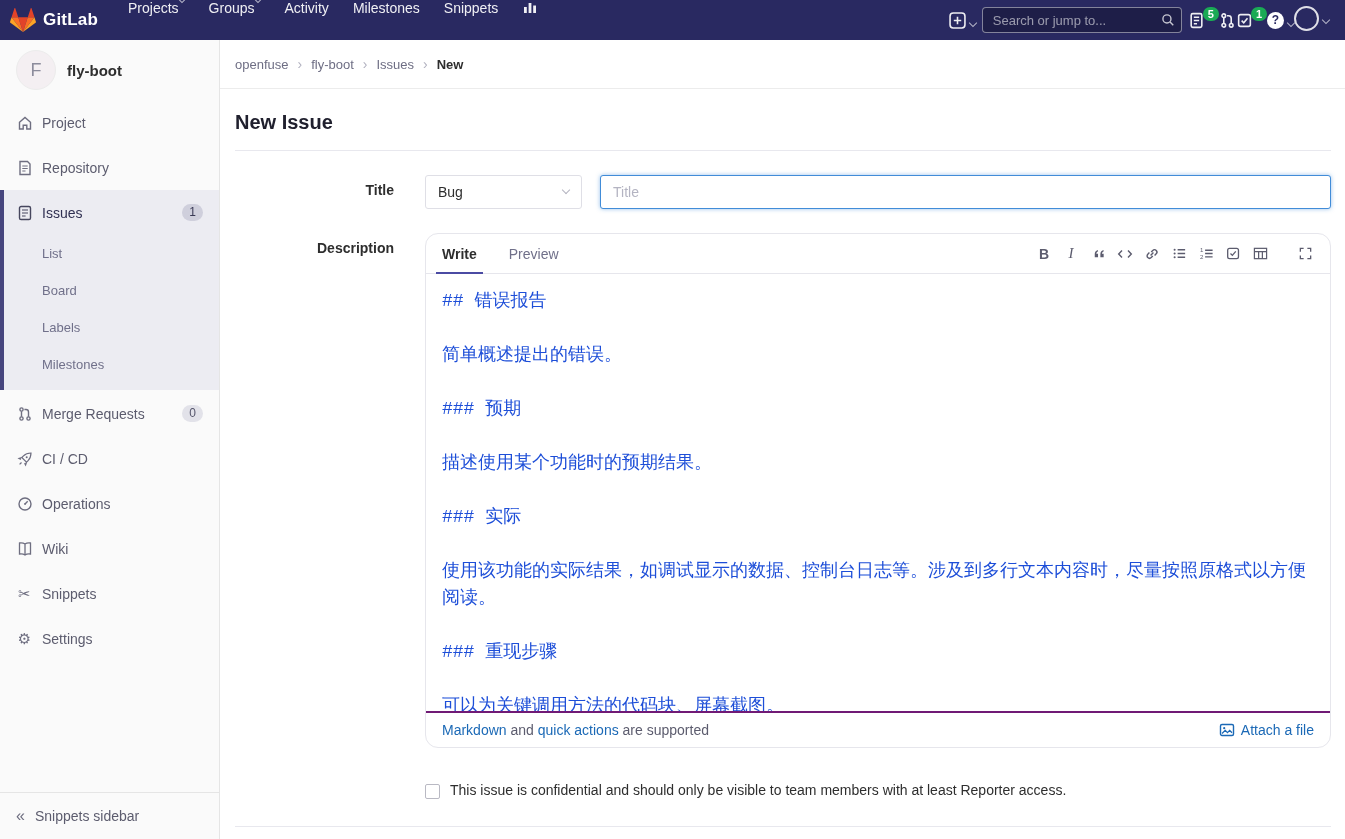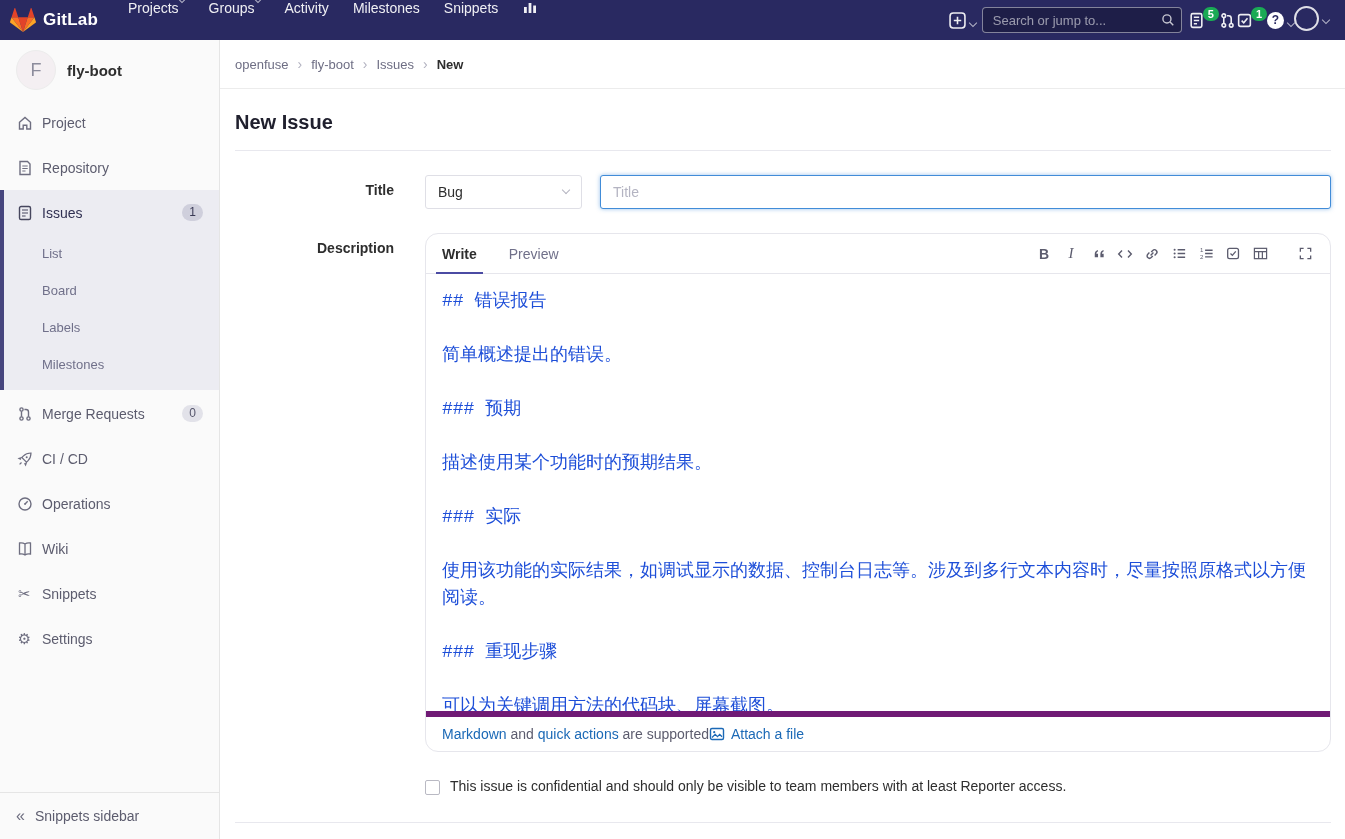--- a/index.html
+++ b/index.html
@@ -53,21 +53,21 @@
   .content{flex:1;overflow:hidden;background:#fff}
   .crumbs{height:49px;border-bottom:1px solid #ececec;display:flex;align-items:center;padding:0 15px;font-size:13px;color:#6e6e84;gap:9px}
   .crumbs a{color:#6e6e84}
   .crumbs .sep{color:#b2b2c0;font-size:14px}
   .crumbs .cur{color:#2e2e2e;font-weight:600}
   .page-body{padding:0 14px 0 15px}
   h1.ptitle{font-size:20px;font-weight:600;margin:22px 0 16px;color:#20202e}
   hr.rule{border:none;border-top:1px solid #e8e8ee}
   .form-row{display:flex;margin-top:24px}
   .form-row.desc{}
-  .form-row.conf{margin-top:26px}
+  .form-row.conf{margin-top:34px}
   .flabel{width:190px;flex-shrink:0;text-align:right;padding-right:31px;padding-top:7px;font-weight:600;font-size:14px;color:#2e2e2e}
   .fctrl{flex:1;min-width:0}
   .title-line{display:flex;gap:18px}
   .select-btn{width:157px;height:34px;border:1px solid #dfdfe6;border-radius:3px;background:#fff;display:flex;align-items:center;justify-content:space-between;padding:0 12px;color:#2e2e2e}
   .select-btn .chev{border-color:#b4b4c0;opacity:1}
   .title-input{flex:1;height:34px;border:1px solid #418cd8;border-radius:3px;padding:0 12px;font-size:14px;outline:none;box-shadow:0 0 4px rgba(65,140,216,.55);min-width:0}
   .title-input::placeholder{color:#b4b4c2}
 
   
   .md-area{border:1px solid #e6e6ec;border-radius:13px;background:#fff}
@@ -75,21 +75,21 @@
   .tabs{display:flex;height:100%}
   .tab{display:flex;align-items:center;padding:0 16px;font-size:14px;color:#70708a;height:100%;position:relative}
   .tab.active{color:#2e2e2e;font-weight:600}
   .tab.active:after{content:"";position:absolute;left:10px;right:10px;bottom:-1px;height:2px;background:#4b4ba3}
   .toolbar{display:flex;align-items:center;gap:5px}
   .tb{width:22px;height:24px;display:flex;align-items:center;justify-content:center;color:#5c5c6e}
   .tb b{font-size:14px}
   .tb i{font-family:"Liberation Serif","DejaVu Serif",serif;font-size:15px}
   .tb.full{margin-left:18px}
   .md-body textarea{display:block;width:100%;height:437px;border:none;outline:none;resize:none;padding:14px 16px;font-family:Liberation Mono, monospace;font-size:18px;line-height:1.5;color:#1d4ed8;background:transparent}
-  .md-footer{display:flex;align-items:center;justify-content:flex-start;border-top:6px solid #701a75;padding:9px 16px;font-size:14px;color:#5c5c6e}
+  .md-footer{display:flex;align-items:center;justify-content:space-between;border-top:2px solid #701a75;padding:9px 16px;font-size:14px;color:#5c5c6e}
   .md-footer a{color:#1b69b6}
   .attach{display:flex;align-items:center;gap:6px;color:#1b69b6}
 
   
   .conf-line{display:flex;align-items:flex-start;gap:10px;font-size:14px;color:#2e2e2e}
   .conf-check{appearance:none;-webkit-appearance:none;width:15px;height:15px;border:1px solid #b9b9c3;border-radius:2px;background:#fff;margin-top:2px;flex-shrink:0}
   .bottom-rule{margin-top:27px}
 </style>
 </head>
 <body>

